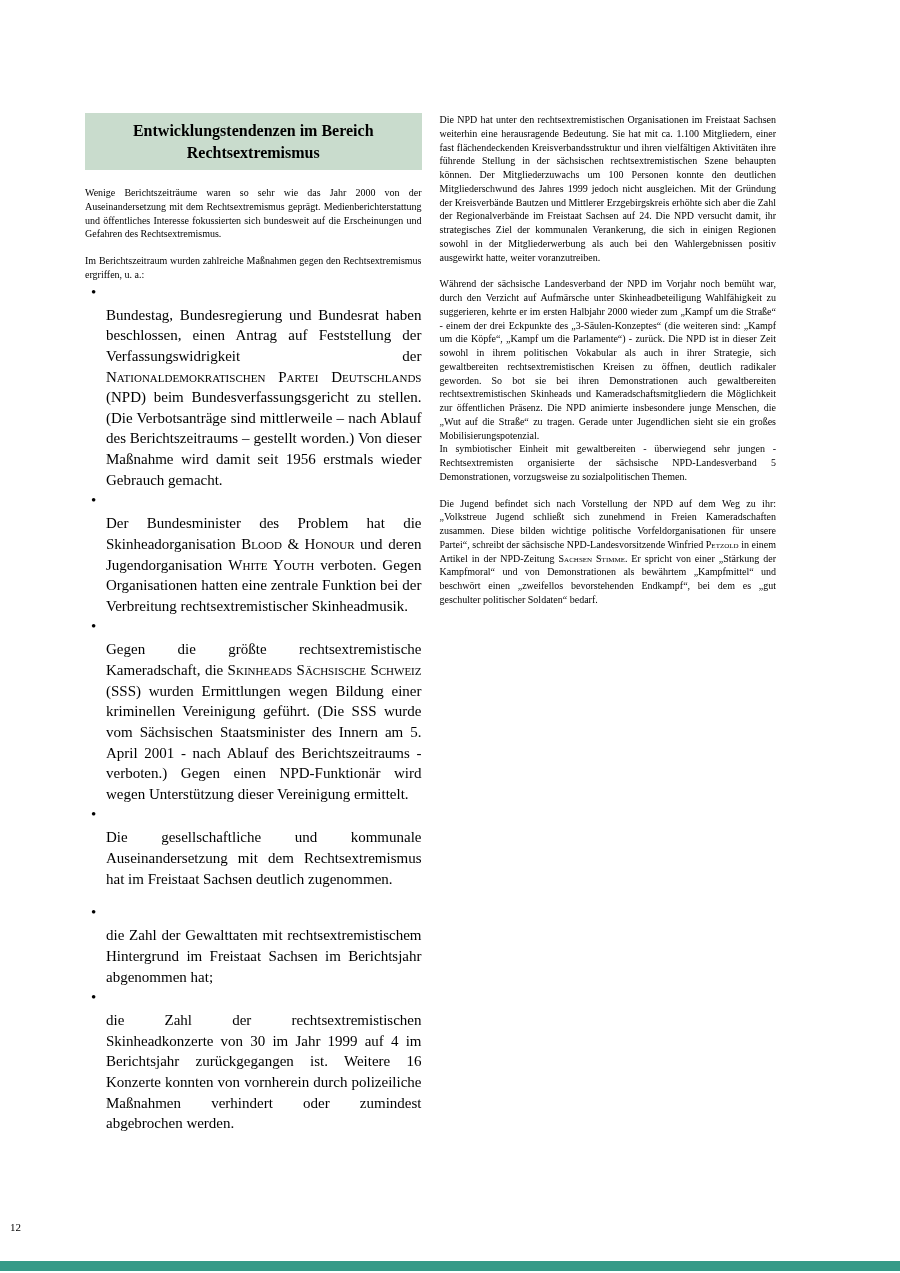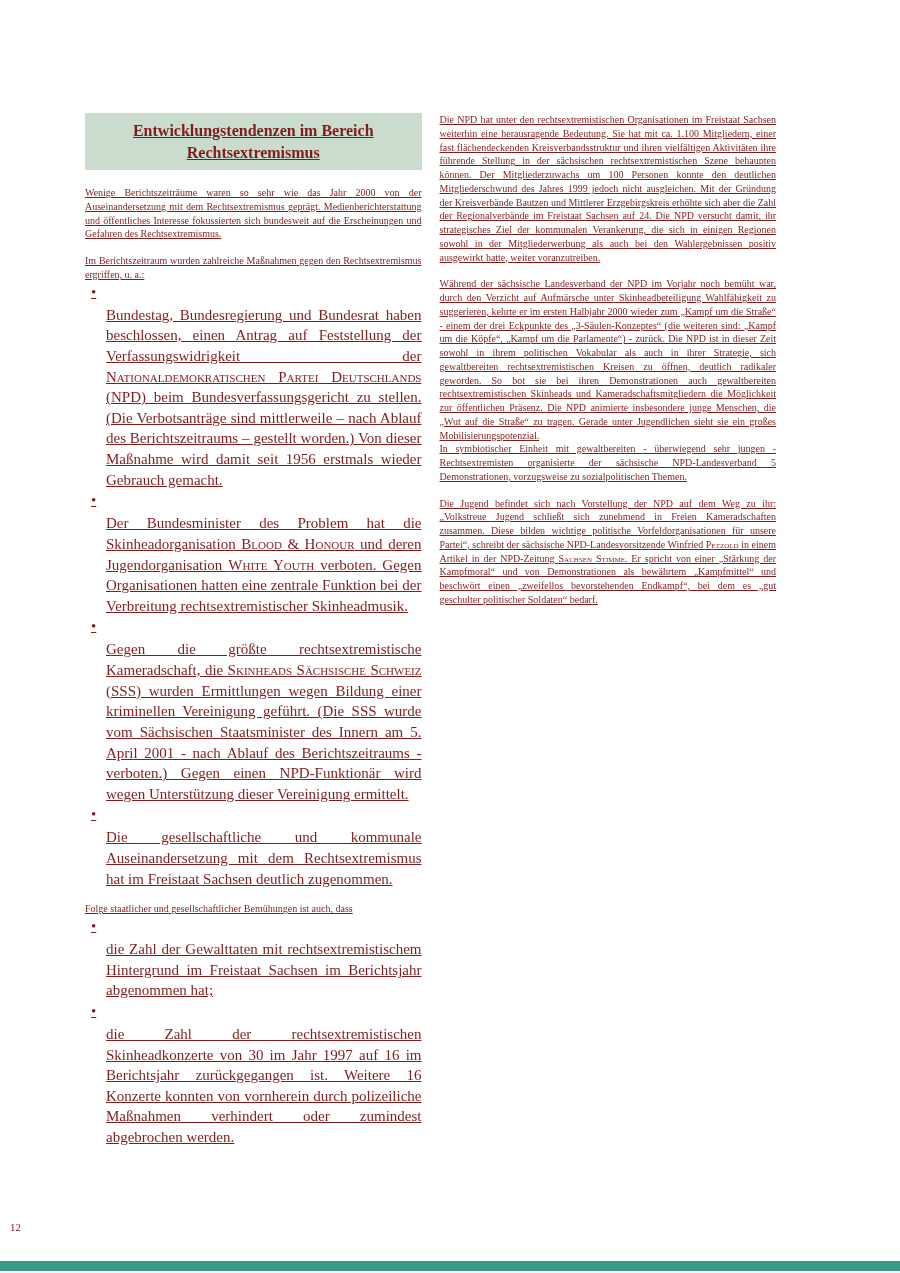--- a/index.html
+++ b/index.html
@@ -4,22 +4,21 @@
 <style>
   html, body { margin: 0; padding: 0; background: #ffffff; }
   .page {
     position: relative;
     width: 900px;
     height: 1273px;
     margin: 0 auto;
     background: #ffffff;
     overflow: hidden;
     font-family: "Liberation Serif", serif;
-    color: #7f1d1d;
-    text-decoration: underline;
+    color: #000000;
   }
   .columns {
     display: flex;
     gap: 18px;
     padding: 113px 124px 0 85px;
     box-sizing: border-box;
   }
   .col { flex: 1; min-width: 0; }
   .section-header {
     font-weight: bold;
@@ -91,30 +90,29 @@
         <div class="bullet-item">
           <span class="marker">•</span>
           <div class="bullet-text"><span>Gegen die größte rechtsextremistische Kameradschaft, die </span><span class="sc">Skinheads Sächsische Schweiz</span><span> (SSS) wurden Ermittlungen wegen Bildung einer kriminellen Vereinigung geführt. (Die SSS wurde vom Sächsischen Staatsminister des Innern am 5. April 2001 - nach Ablauf des Berichtszeitraums - verboten.) Gegen einen NPD-Funktionär wird wegen Unterstützung dieser Vereinigung ermittelt.</span></div>
         </div>
         <div class="bullet-item">
           <span class="marker">•</span>
           <div class="bullet-text"><span>Die gesellschaftliche und kommunale Auseinandersetzung mit dem Rechtsextremismus hat im Freistaat Sachsen deutlich zugenommen.</span></div>
         </div>
       </div>
 
-      <p class="para tight">Folge staatlicher und gesellschaftlicher Bemühungen ist auch, dass</p>
 
       <div class="bullet-list">
         <div class="bullet-item">
           <span class="marker">•</span>
           <div class="bullet-text">die Zahl der Gewalttaten mit rechtsextremistischem Hintergrund im Freistaat Sachsen im Berichtsjahr abgenommen hat;</div>
         </div>
         <div class="bullet-item">
           <span class="marker">•</span>
-          <div class="bullet-text">die Zahl der rechtsextremistischen Skinheadkonzerte von 30 im Jahr 1997 auf 16 im Berichtsjahr zurückgegangen ist. Weitere 16 Konzerte konnten von vornherein durch polizeiliche Maßnahmen verhindert oder zumindest abgebrochen werden.</div>
+          <div class="bullet-text">die Zahl der rechtsextremistischen Skinheadkonzerte von 30 im Jahr 1999 auf 4 im Berichtsjahr zurückgegangen ist. Weitere 16 Konzerte konnten von vornherein durch polizeiliche Maßnahmen verhindert oder zumindest abgebrochen werden.</div>
         </div>
       </div>
 
     </div>
 
     <div class="col">
 
       <p class="para">Die NPD hat unter den rechtsextremistischen Organisationen im Freistaat Sachsen weiterhin eine herausragende Bedeutung. Sie hat mit ca. 1.100 Mitgliedern, einer fast flächendeckenden Kreisverbandsstruktur und ihren vielfältigen Aktivitäten ihre führende Stellung in der sächsischen rechtsextremistischen Szene behaupten können. Der Mitgliederzuwachs um 100 Personen konnte den deutlichen Mitgliederschwund des Jahres 1999 jedoch nicht ausgleichen. Mit der Gründung der Kreisverbände Bautzen und Mittlerer Erzgebirgskreis erhöhte sich aber die Zahl der Regionalverbände im Freistaat Sachsen auf 24. Die NPD versucht damit, ihr strategisches Ziel der kommunalen Verankerung, die sich in einigen Regionen sowohl in der Mitgliederwerbung als auch bei den Wahlergebnissen positiv ausgewirkt hatte, weiter voranzutreiben.</p>
 
       <p class="para tight">Während der sächsische Landesverband der NPD im Vorjahr noch bemüht war, durch den Verzicht auf Aufmärsche unter Skinheadbeteiligung Wahlfähigkeit zu suggerieren, kehrte er im ersten Halbjahr 2000 wieder zum „Kampf um die Straße“ - einem der drei Eckpunkte des „3-Säulen-Konzeptes“ (die weiteren sind: „Kampf um die Köpfe“, „Kampf um die Parlamente“) - zurück. Die NPD ist in dieser Zeit sowohl in ihrem politischen Vokabular als auch in ihrer Strategie, sich gewaltbereiten rechtsextremistischen Kreisen zu öffnen, deutlich radikaler geworden. So bot sie bei ihren Demonstrationen auch gewaltbereiten rechtsextremistischen Skinheads und Kameradschaftsmitgliedern die Möglichkeit zur öffentlichen Präsenz. Die NPD animierte insbesondere junge Menschen, die „Wut auf die Straße“ zu tragen. Gerade unter Jugendlichen sieht sie ein großes Mobilisierungspotenzial.</p>

